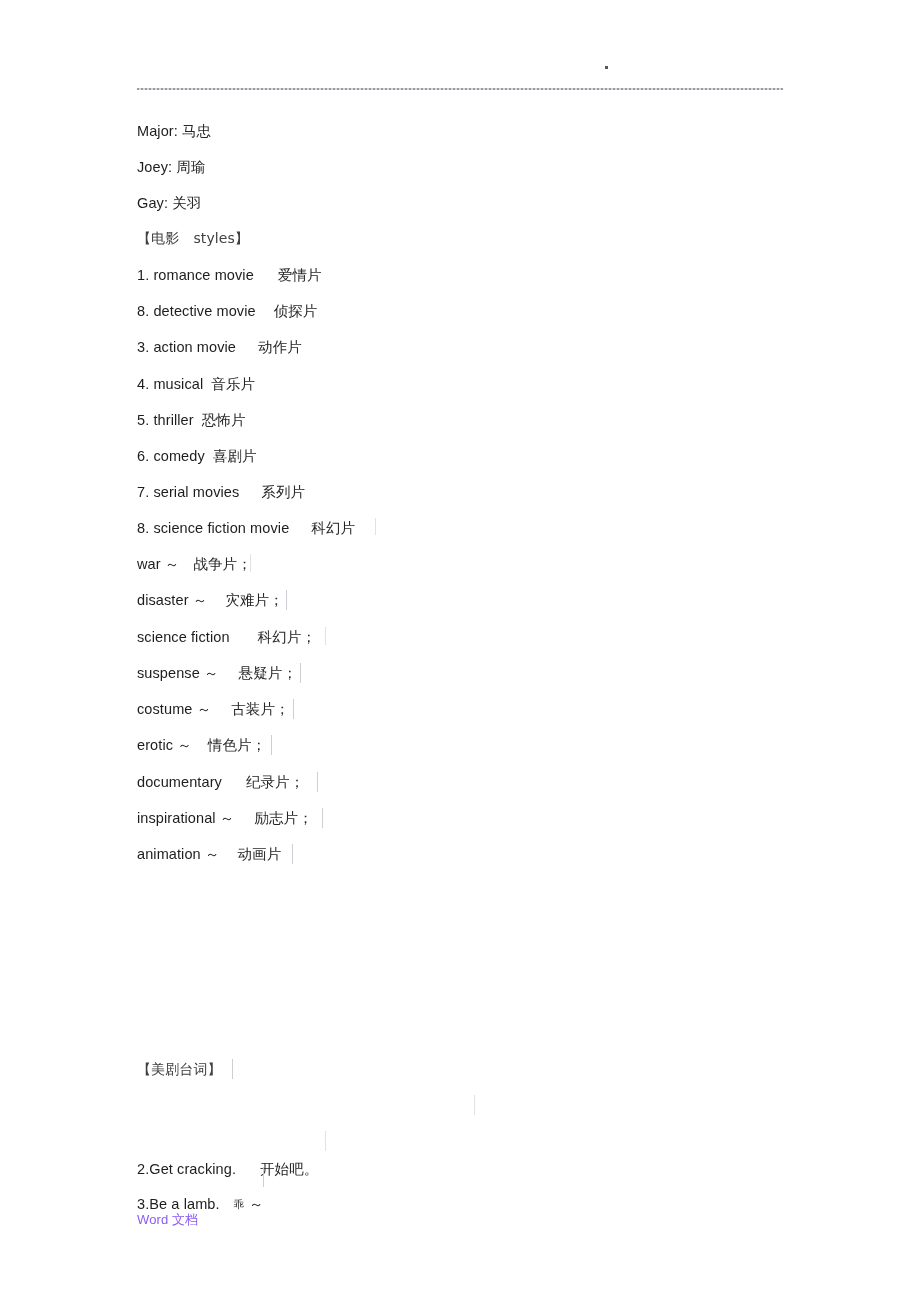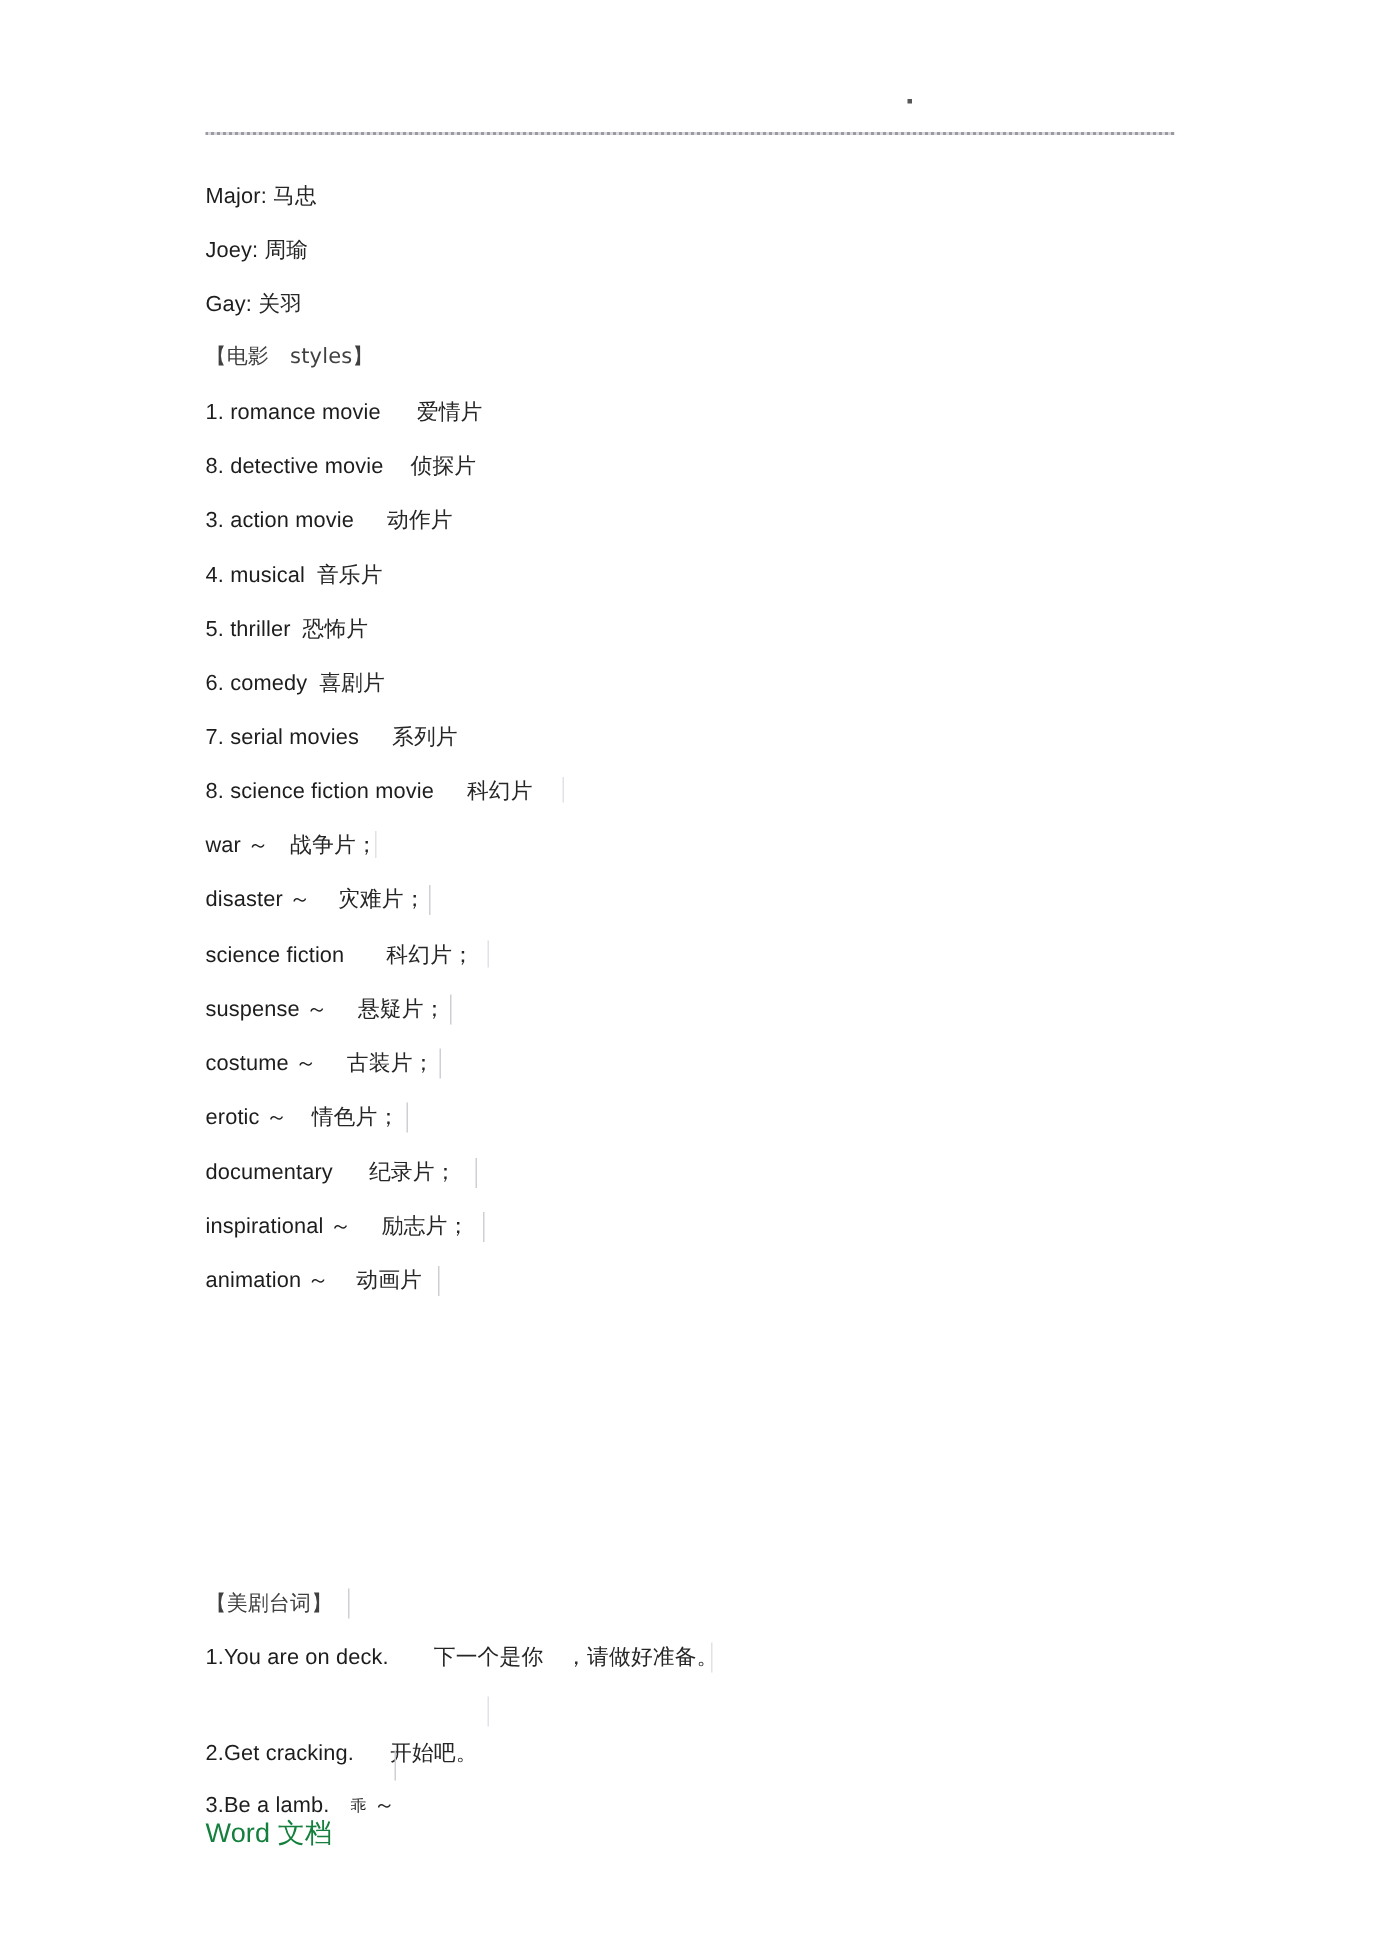--- a/index.html
+++ b/index.html
@@ -64,22 +64,22 @@
   .line .cn {
     font-family: "DejaVu Sans", "Liberation Sans", sans-serif;
     color: #262626;
   }
   .line.heading {
     font-family: "DejaVu Sans", sans-serif;
     font-size: 14px;
     color: #404040;
   }
   .line.footer {
-    font-size: 18px;
-    color: #15803d;
+    font-size: 13px;
+    color: #8b5cf6;
   }
   .small-cn {
     font-size: 10.5px;
     vertical-align: 1px;
   }
 
   
   .tick {
     position: absolute;
     width: 1px;
@@ -146,21 +146,20 @@
 
   <div class="line" style="top:811px;"><span class="en">inspirational ～</span><span style="display:inline-block;width:20px;"></span><span class="cn">励志片；</span></div>
   <div class="tick" style="left:322px; top:808px; height:20px;"></div>
 
   <div class="line" style="top:847px;"><span class="en">animation ～</span><span style="display:inline-block;width:18px;"></span><span class="cn">动画片</span></div>
   <div class="tick" style="left:292px; top:844px; height:20px;"></div>
 
   <div class="line heading" style="top:1062px;">【美剧台词】</div>
   <div class="tick" style="left:232px; top:1059px; height:20px;"></div>
 
-  <div class="line" style="top:1098px;"><span class="en">1.You are on deck.</span><span style="display:inline-block;width:30px;"></span><span class="cn">下一个是你　，请做好准备。</span></div>
   <div class="tick dim" style="left:474px; top:1095px; height:20px;"></div>
 
   <div class="line" style="top:1162px;text-align:right;"><span class="en">2.Get cracking.</span><span style="display:inline-block;width:24px;"></span><span class="cn">开始吧。</span></div>
   <div class="tick dim" style="left:325px; top:1131px; height:20px;"></div>
 
   <div class="line" style="top:1170px;margin-top:27px;"><span class="en">3.Be a lamb.</span><span style="display:inline-block;width:14px;"></span><span class="cn small-cn">乖</span><span class="cn"> ～</span></div>
   <div class="tick" style="left:263px; top:1167px; height:20px;"></div>
 
   <div class="line footer" style="top:1213px;">Word 文档</div>
 

